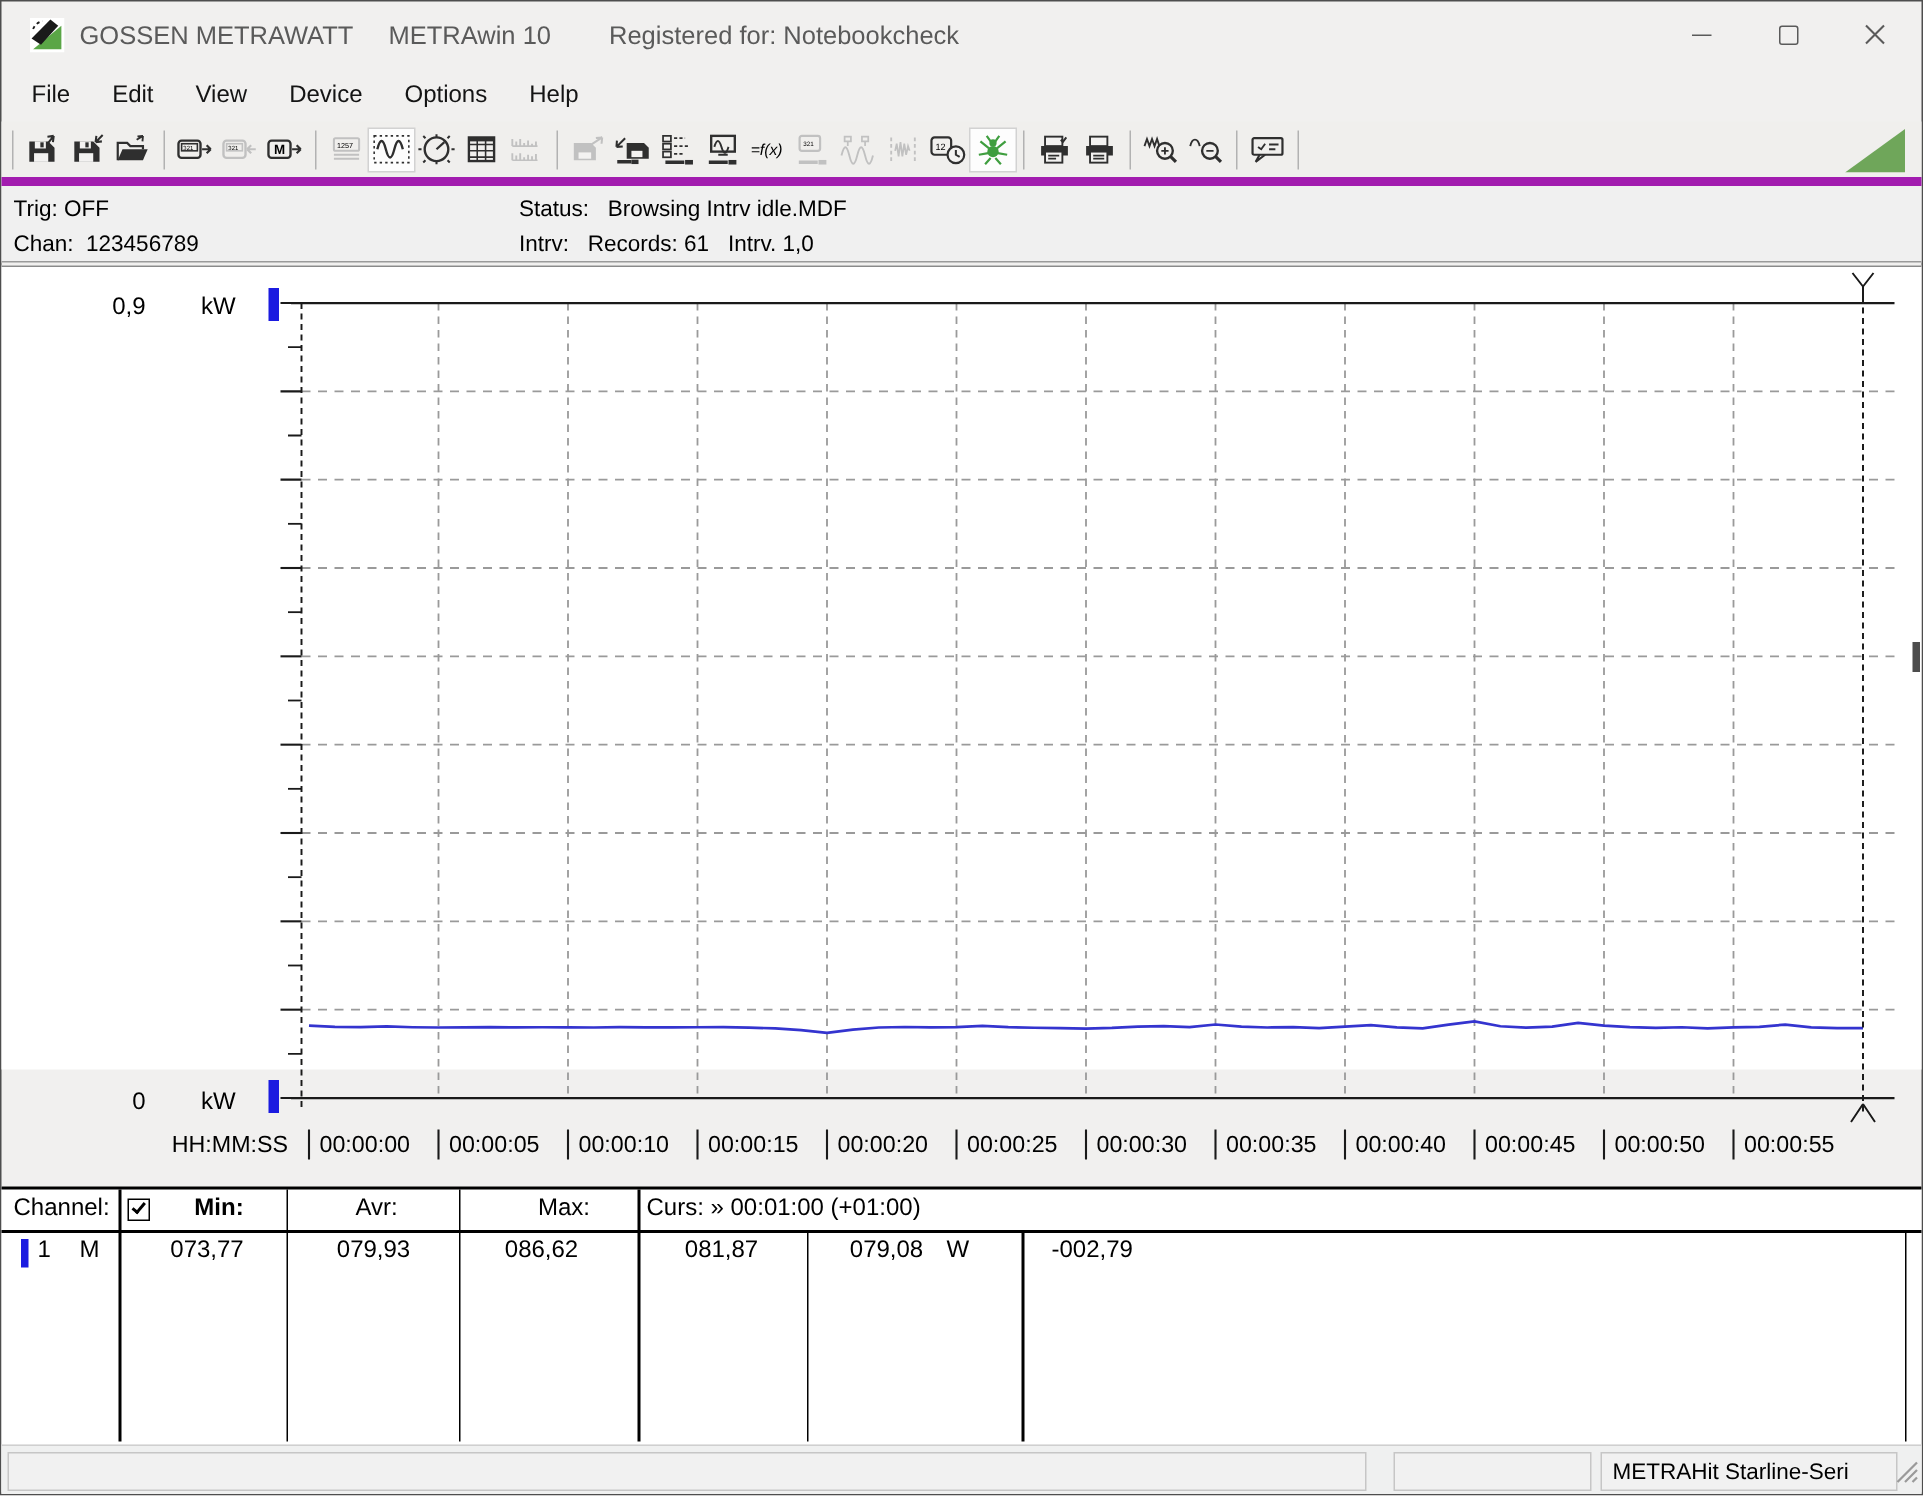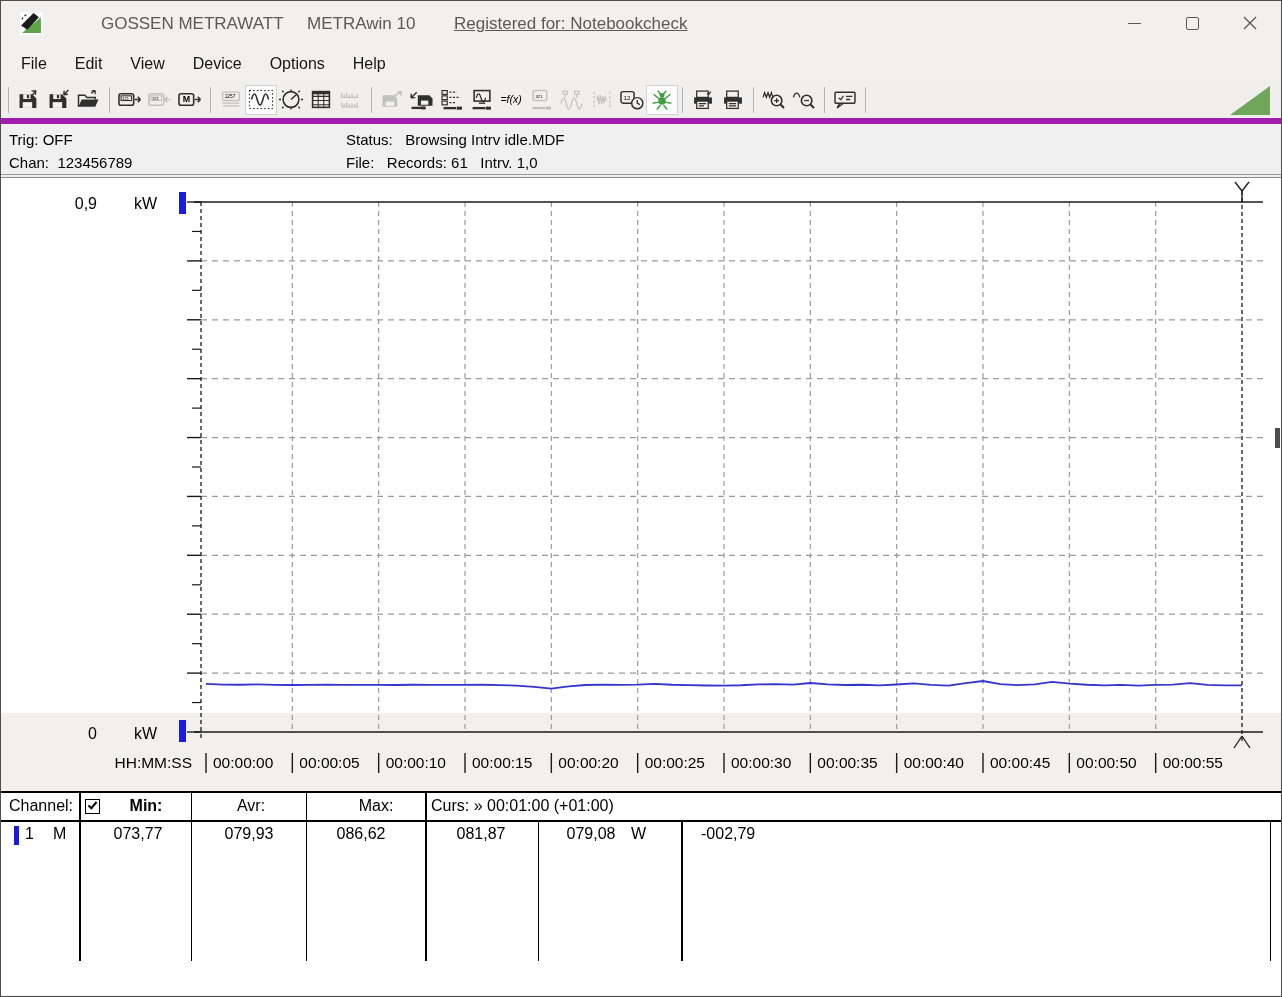--- a/index.html
+++ b/index.html
@@ -1,22 +1,22 @@
 <!DOCTYPE html>
 <html><head>
 <meta charset="utf-8">
 <style>
   html,body{margin:0;padding:0;}
   body{width:1282px;height:997px;position:relative;font-family:"Liberation Sans",sans-serif;background:#fff;overflow:hidden;}
   .window{position:absolute;inset:0;border:1px solid #4e4e4e;box-sizing:border-box;background:#f1f0ef;}
   
   .titlebar{position:absolute;top:0;left:0;right:0;height:45px;color:#5a5a5a;font-size:17px;}
   .titlebar .app-icon{position:absolute;left:19px;top:11px;}
-  .tb-text{position:absolute;top:13px;white-space:nowrap;margin-left:48px;}
-  .t-app{left:52px;} .t-prod{left:258px;} .t-reg{left:405px;text-decoration:underline;}
+  .tb-text{position:absolute;top:13px;white-space:nowrap;}
+  .t-app{left:52px;} .t-prod{left:258px;} .t-reg{left:405px;}
   .wc-group{position:absolute;right:2px;top:0;height:44px;display:flex;}
   .wc{width:58px;height:44px;display:flex;align-items:center;justify-content:center;color:#5a5a5a;}
   .wc-min-glyph{display:block;width:13px;border-top:1.5px solid #5a5a5a;}
   .wc-max-glyph{display:block;width:11px;height:11px;border:1.5px solid #5a5a5a;border-radius:2px;}
   
   .menubar{position:absolute;top:45px;left:0;right:0;height:35px;display:flex;align-items:center;font-size:16px;color:#141414;padding-left:6px;}
   .menu-item{padding:4px 14px;}
   
   .toolbar{position:absolute;top:80px;left:0;right:0;height:37px;background:#f0efed;display:flex;align-items:center;padding-left:2px;}
   .tb-btn{width:30px;height:28px;display:flex;align-items:center;justify-content:center;color:#2f2f2f;}
@@ -299,21 +299,21 @@
       <svg width="40" height="31" viewBox="0 0 40 31">
           <polygon points="0,31 40,31 40,2" fill="#6fa65a"></polygon>
         </svg>
     </span>
   </div>
 
   <div class="infobar">
     <span class="ib" style="left:8px;top:7px;"><span>Trig:</span>&nbsp;<span>OFF</span></span>
     <span class="ib" style="left:8px;top:30px;"><span>Chan:</span>&nbsp;&nbsp;<span>123456789</span></span>
     <span class="ib" style="left:345px;top:7px;"><span>Status:</span>&nbsp;&nbsp;&nbsp;<span>Browsing Intrv idle.MDF</span></span>
-    <span class="ib" style="left:345px;top:30px;"><span>File:</span>&nbsp;&nbsp;&nbsp;<span>Records: 61</span>&nbsp;&nbsp;&nbsp;<span>Intrv. 1,0</span></span>
+    <span class="ib" style="left:345px;top:30px;"><span>Intrv:</span>&nbsp;&nbsp;&nbsp;<span>Records: 61</span>&nbsp;&nbsp;&nbsp;<span>Intrv. 1,0</span></span>
   </div>
 
   <div class="chartpanel">
     <svg id="chart-svg" width="1282" height="607" viewBox="0 0 1282 607">
 
       <text x="96" y="31" font-size="16" text-anchor="end">0,9</text>
       <text x="133" y="31" font-size="16">kW</text>
       <text x="96" y="561" font-size="16" text-anchor="end">0</text>
       <text x="133" y="561" font-size="16">kW</text>
 
@@ -429,14 +429,24 @@
     <span class="dt" style="left:52px;top:32px;">M</span>
     <span class="dt" style="left:102px;top:32px;width:70px;text-align:center;">073,77</span>
     <span class="dt" style="left:213px;top:32px;width:70px;text-align:center;">079,93</span>
     <span class="dt" style="left:325px;top:32px;width:70px;text-align:center;">086,62</span>
     <span class="dt" style="left:445px;top:32px;width:70px;text-align:center;">081,87</span>
     <span class="dt" style="left:555px;top:32px;width:70px;text-align:center;">079,08</span>
     <span class="dt" style="left:630px;top:32px;">W</span>
     <span class="dt" style="left:700px;top:32px;">-002,79</span>
   </div>
 
+  <div class="statusbar">
+    <div class="sb-panel" style="left:4px;width:906px;"></div>
+    <div class="sb-panel" style="left:928px;width:132px;"></div>
+    <div class="sb-panel" style="left:1066px;width:198px;"><span>METRAHit Starline-Seri</span></div>
+    <span class="grip">
+      <svg width="16" height="16" viewBox="0 0 16 16">
+          <path d="M2 15L15 2M7 15L15 7M12 15l3-3" stroke="#9a9a9a" stroke-width="1.5" fill="none"></path>
+        </svg>
+    </span>
+  </div>
 
 </div>
 
 </body></html>

